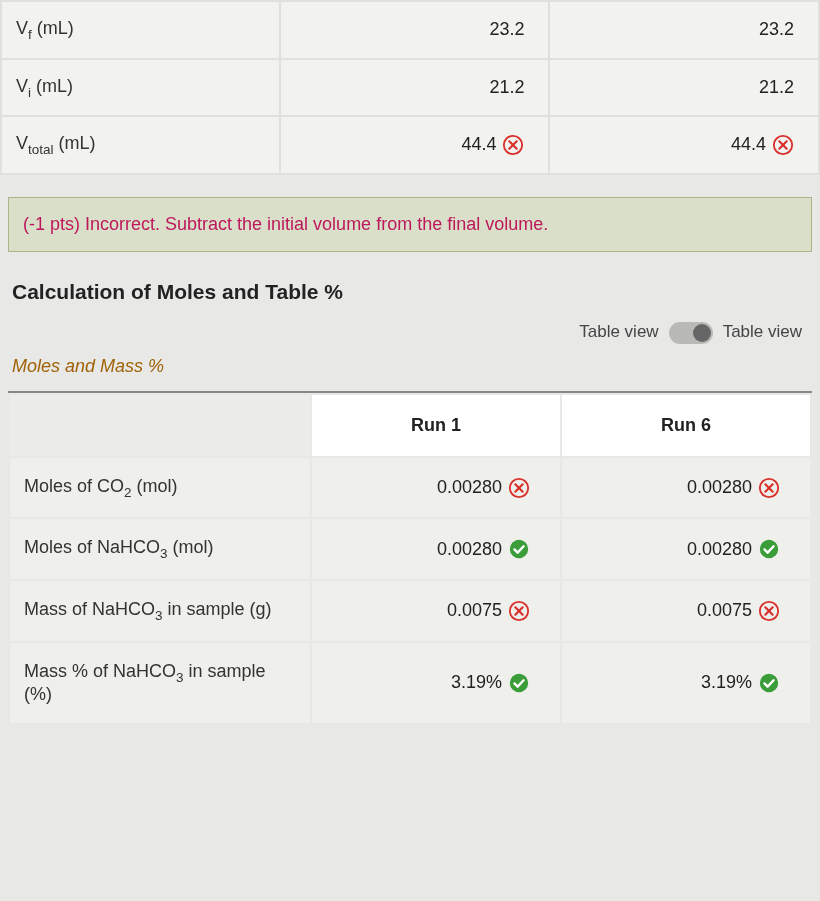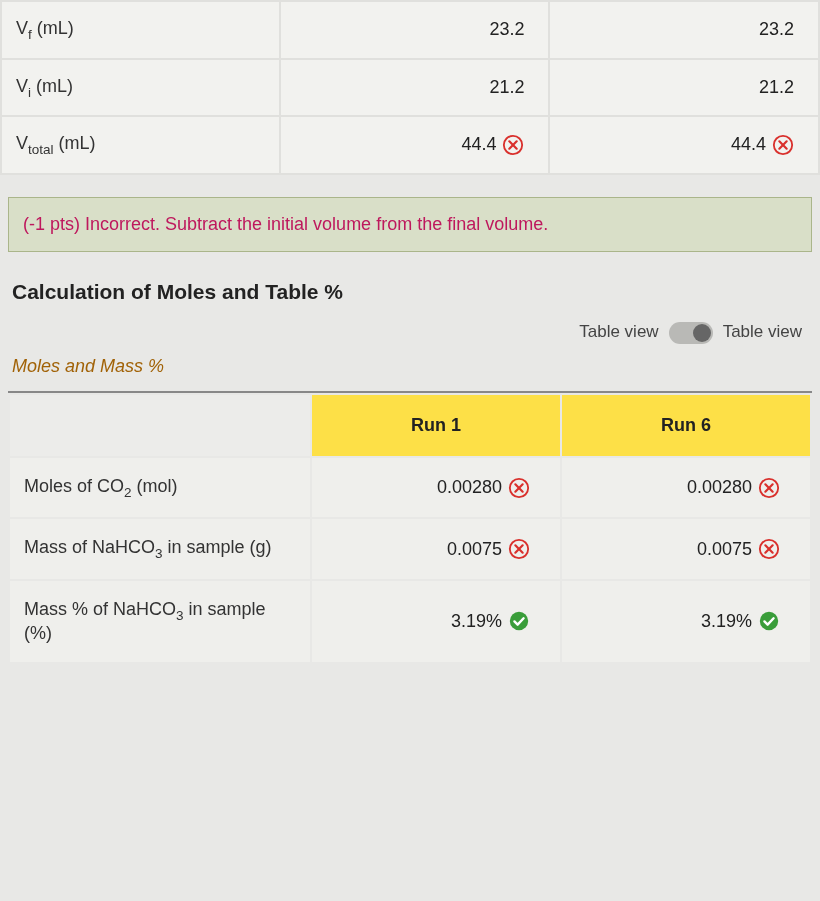--- a/index.html
+++ b/index.html
@@ -85,21 +85,21 @@
     font-style: italic;
   }
   .table2-wrap { margin: 0 8px; }
   .table2 {
     width: 100%;
     border-collapse: separate;
     border-spacing: 2px;
     border-top: 2px solid #888;
   }
   .table2 th {
-    background: #fde047;
+    background: #ffffff;
     font-weight: bold;
     padding: 20px 14px;
     font-size: 18px;
     color: #222;
   }
   .table2 th:first-child { text-align: left; background: #ececea; }
   .table2 td {
     background: #efefec;
     padding: 18px 14px;
     vertical-align: middle;
@@ -193,20 +193,37 @@
             </span></td>
           <td class="val-cell2"><span class="val-wrap">
               <span>0.00280</span>
               <svg class="icon-svg" viewBox="0 0 24 24">
                 <circle cx="12" cy="12" r="10" fill="none" stroke="#d9302c" stroke-width="2"></circle>
                 <path d="M8 8 L16 16 M16 8 L8 16" stroke="#d9302c" stroke-width="2.4" stroke-linecap="round" fill="none"></path>
               </svg>
             </span></td>
         </tr>
         <tr>
+          <td class="label-cell2">Moles of NaHCO<sub>3</sub> (mol)</td>
+          <td class="val-cell2"><span class="val-wrap">
+              <span>0.00280</span>
+              <svg class="icon-svg" viewBox="0 0 24 24">
+                <circle cx="12" cy="12" r="10" fill="#3a9d3a"></circle>
+                <path d="M7 12.5 L10.5 16 L17 9" stroke="#fff" stroke-width="2.6" stroke-linecap="round" stroke-linejoin="round" fill="none"></path>
+              </svg>
+            </span></td>
+          <td class="val-cell2"><span class="val-wrap">
+              <span>0.00280</span>
+              <svg class="icon-svg" viewBox="0 0 24 24">
+                <circle cx="12" cy="12" r="10" fill="#3a9d3a"></circle>
+                <path d="M7 12.5 L10.5 16 L17 9" stroke="#fff" stroke-width="2.6" stroke-linecap="round" stroke-linejoin="round" fill="none"></path>
+              </svg>
+            </span></td>
+        </tr>
+        <tr>
           <td class="label-cell2">Mass of NaHCO<sub>3</sub> in sample (g)</td>
           <td class="val-cell2"><span class="val-wrap">
               <span>0.0075</span>
               <svg class="icon-svg" viewBox="0 0 24 24">
                 <circle cx="12" cy="12" r="10" fill="none" stroke="#d9302c" stroke-width="2"></circle>
                 <path d="M8 8 L16 16 M16 8 L8 16" stroke="#d9302c" stroke-width="2.4" stroke-linecap="round" fill="none"></path>
               </svg>
             </span></td>
           <td class="val-cell2"><span class="val-wrap">
               <span>0.0075</span>

